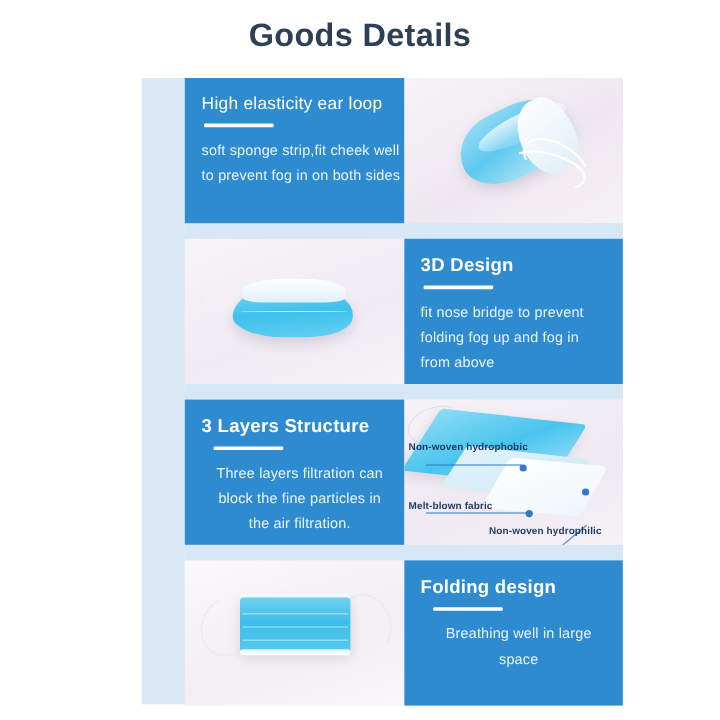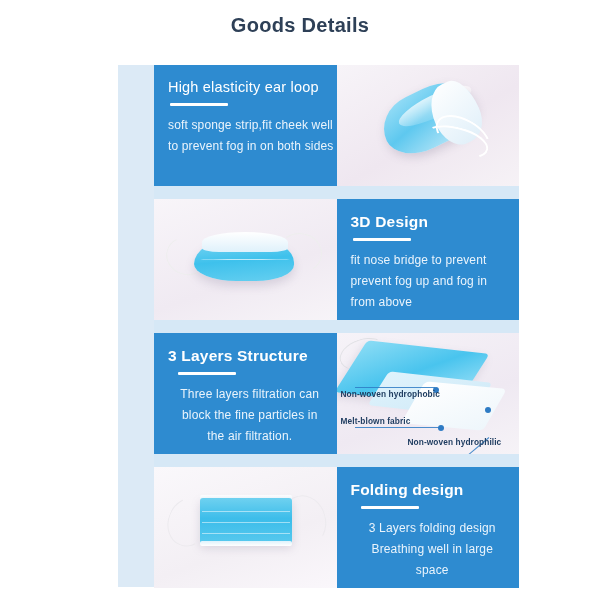--- a/index.html
+++ b/index.html
@@ -21,21 +21,21 @@
     background: #ffffff;
   }
 
   
   .page-title {
     position: absolute;
     top: 14px;
     left: 0;
     width: 600px;
     text-align: center;
-    font-size: 20px;
+    font-size: 27px;
     font-weight: bold;
     letter-spacing: 0.3px;
     color: #2e4057;
   }
 
   
   .content {
     position: absolute;
     left: 118px;
     top: 65px;
@@ -212,21 +212,21 @@
     transform: rotate(-18deg);
   }
   .lbl {
     position: absolute;
     font-size: 8.3px;
     font-weight: bold;
     color: #1c3a5e;
     letter-spacing: 0.1px;
     white-space: nowrap;
   }
-  .lbl-1 { left: 4px; top: 56px; }
+  .lbl-1 { left: 4px; top: 34px; }
   .lbl-2 { left: 4px; top: 83px; }
   .lbl-3 { left: 71px; top: 104px; }
   .dot {
     position: absolute;
     width: 6px; height: 6px;
     border-radius: 50%;
     background: #2e7bc4;
   }
   .dot-1 { left: 96px; top: 54px; }
   .dot-2 { left: 101px; top: 92px; }
@@ -317,21 +317,21 @@
         <div class="e-r"></div>
         <div class="body3d"></div>
         <div class="top3d"></div>
         <div class="pleat"></div>
       </div>
       <div class="cell panel">
         <div class="panel-heading bold">3D Design</div>
         <div class="panel-rule"></div>
         <div class="panel-body">
           <div>fit nose bridge to prevent</div>
-          <div>prevent fog up and fog in</div>
+          <div>folding fog up and fog in</div>
           <div>from above</div>
         </div>
       </div>
     </div>
     <div class="row-gap"></div>
 
     <div class="row">
       <div class="cell panel">
         <div class="panel-heading bold">3 Layers Structure</div>
         <div class="panel-rule indent"></div>
@@ -370,21 +370,20 @@
         <div class="flat"></div>
         <div class="pl pl1"></div>
         <div class="pl pl2"></div>
         <div class="pl pl3"></div>
         <div class="flat-bot"></div>
       </div>
       <div class="cell panel">
         <div class="panel-heading bold">Folding design</div>
         <div class="panel-rule indent"></div>
         <div class="panel-body indent">
-          <div>3 Layers folding design</div>
           <div>Breathing well in large</div>
           <div>space</div>
         </div>
       </div>
     </div>
 
   </div>
 </div>
 
 </body></html>

